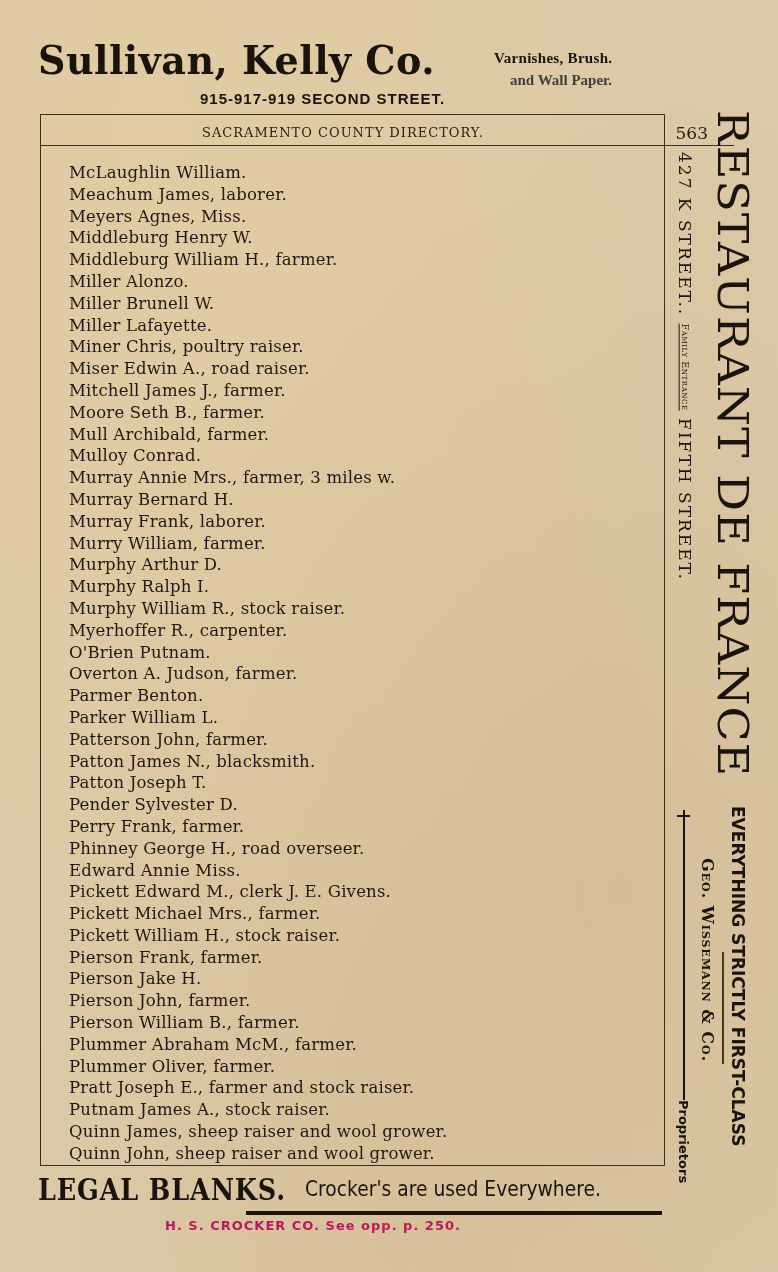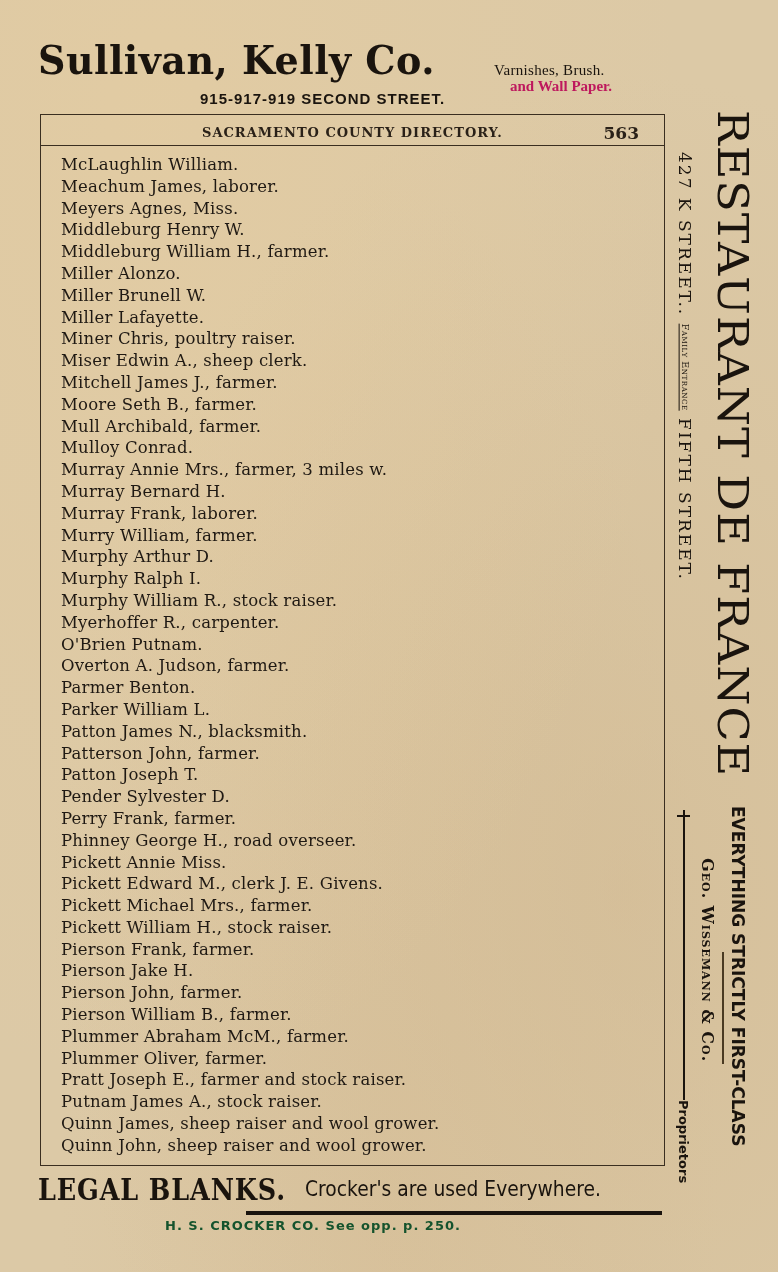--- a/index.html
+++ b/index.html
@@ -17,56 +17,55 @@
     .page { position: absolute; inset: 0; }
 
     
     .top-ad-name {
       position: absolute; left: 38px; top: 40px;
       font-family: "DejaVu Serif", serif; font-weight: bold;
       font-size: 40px; letter-spacing: 0.5px; line-height: 1; color: #1a140e;
       transform: scaleX(0.95); transform-origin: left top;
     }
     .top-ad-tag1 {
-      position: absolute; left: 494px; top: 62px;
-      font-family: "Liberation Serif", serif; font-weight: normal; font-size: 15px;
+      position: absolute; left: 494px; top: 50px;
+      font-family: "Liberation Serif", serif; font-weight: bold; font-size: 15px;
       color: #1a140e; letter-spacing: 0.3px;
     }
     .top-ad-tag2 {
       position: absolute; left: 510px; top: 72px;
       font-family: "Liberation Serif", serif; font-weight: bold; font-size: 15px;
-      color: #be185d;
-      margin-top: 6px;
+      color: #404040;
     }
     .top-ad-address {
       position: absolute; left: 200px; top: 90px;
       font-family: Liberation Sans, sans-serif; font-weight: bold; font-size: 15px;
       letter-spacing: 1px; color: #1a140e;
     }
 
     
     .frame {
       position: absolute; left: 40px; top: 114px; width: 625px; height: 1052px;
       border: 1.5px solid #3a2e20; box-sizing: border-box;
     }
     .running-head {
-      position: absolute; left: 40px; top: 122px; width: 625px; height: 24px;
-      border-bottom: 1.5px solid #3a2e20; box-sizing: border-box; font-weight: bold;
+      position: absolute; left: 40px; top: 122px; width: 694px; height: 24px;
+      border-bottom: 1.5px solid #3a2e20; box-sizing: border-box;
     }
     .running-head-title {
       position: absolute; left: 162px; top: 3px;
       font-family: "DejaVu Serif", serif; font-size: 13px; letter-spacing: 1px; color: #2a2118;
     }
     .page-number {
       position: absolute; right: 26px; top: 1px;
       font-family: "DejaVu Serif", serif; font-size: 17px; color: #2a2118;
     }
     .entries {
       position: absolute; left: 57px; top: 150px; width: 600px;
-      list-style: none; margin: 4px; padding: 0;
+      list-style: none; margin: 12px; padding: 0;
     }
     .entries li {
       height: 21.8px; line-height: 21.8px;
       font-family: "DejaVu Serif", serif; font-size: 16.5px; color: #1f1913;
       white-space: nowrap; letter-spacing: 0.2px;
     }
 
     
     .bottom-ad-legal {
       position: absolute; left: 38px; top: 1172px;
@@ -79,21 +78,21 @@
       font-family: "DejaVu Sans", sans-serif; font-size: 22px; color: #1a140e;
       transform: scaleX(0.85); transform-origin: left top;
     }
     .bottom-ad-rule {
       position: absolute; left: 246px; top: 1211px; width: 416px; height: 4px;
       background: #1a140e;
     }
     .bottom-ad-company {
       position: absolute; left: 165px; top: 1218px;
       font-family: "DejaVu Sans", sans-serif; font-weight: bold; font-size: 13px;
-      letter-spacing: 1px; color: #14532d; text-align: center;
+      letter-spacing: 1px; color: #be185d; text-align: center;
     }
 
     
     .vtext {
       position: absolute; writing-mode: vertical-rl; white-space: nowrap; color: #1a140e;
     }
     .v-restaurant {
       left: 706px; top: 110px;
       font-family: "DejaVu Serif", serif; font-size: 46px; letter-spacing: 1px;
       transform: scaleX(0.95);
@@ -150,44 +149,44 @@
   <ul class="entries" id="entries">
       <li>McLaughlin William.</li>
       <li>Meachum James, laborer.</li>
       <li>Meyers Agnes, Miss.</li>
       <li>Middleburg Henry W.</li>
       <li>Middleburg William H., farmer.</li>
       <li>Miller Alonzo.</li>
       <li>Miller Brunell W.</li>
       <li>Miller Lafayette.</li>
       <li>Miner Chris, poultry raiser.</li>
-      <li>Miser Edwin A., sheep clerk.</li>
+      <li>Miser Edwin A., road raiser.</li>
       <li>Mitchell James J., farmer.</li>
       <li>Moore Seth B., farmer.</li>
       <li>Mull Archibald, farmer.</li>
       <li>Mulloy Conrad.</li>
       <li>Murray Annie Mrs., farmer, 3 miles w.</li>
       <li>Murray Bernard H.</li>
       <li>Murray Frank, laborer.</li>
       <li>Murry William, farmer.</li>
       <li>Murphy Arthur D.</li>
       <li>Murphy Ralph I.</li>
       <li>Murphy William R., stock raiser.</li>
       <li>Myerhoffer R., carpenter.</li>
       <li>O'Brien Putnam.</li>
       <li>Overton A. Judson, farmer.</li>
       <li>Parmer Benton.</li>
       <li>Parker William L.</li>
+      <li>Patterson John, farmer.</li>
       <li>Patton James N., blacksmith.</li>
-      <li>Patterson John, farmer.</li>
       <li>Patton Joseph T.</li>
       <li>Pender Sylvester D.</li>
       <li>Perry Frank, farmer.</li>
       <li>Phinney George H., road overseer.</li>
-      <li>Pickett Annie Miss.</li>
+      <li>Edward Annie Miss.</li>
       <li>Pickett Edward M., clerk J. E. Givens.</li>
       <li>Pickett Michael Mrs., farmer.</li>
       <li>Pickett William H., stock raiser.</li>
       <li>Pierson Frank, farmer.</li>
       <li>Pierson Jake H.</li>
       <li>Pierson John, farmer.</li>
       <li>Pierson William B., farmer.</li>
       <li>Plummer Abraham McM., farmer.</li>
       <li>Plummer Oliver, farmer.</li>
       <li>Pratt Joseph E., farmer and stock raiser.</li>

